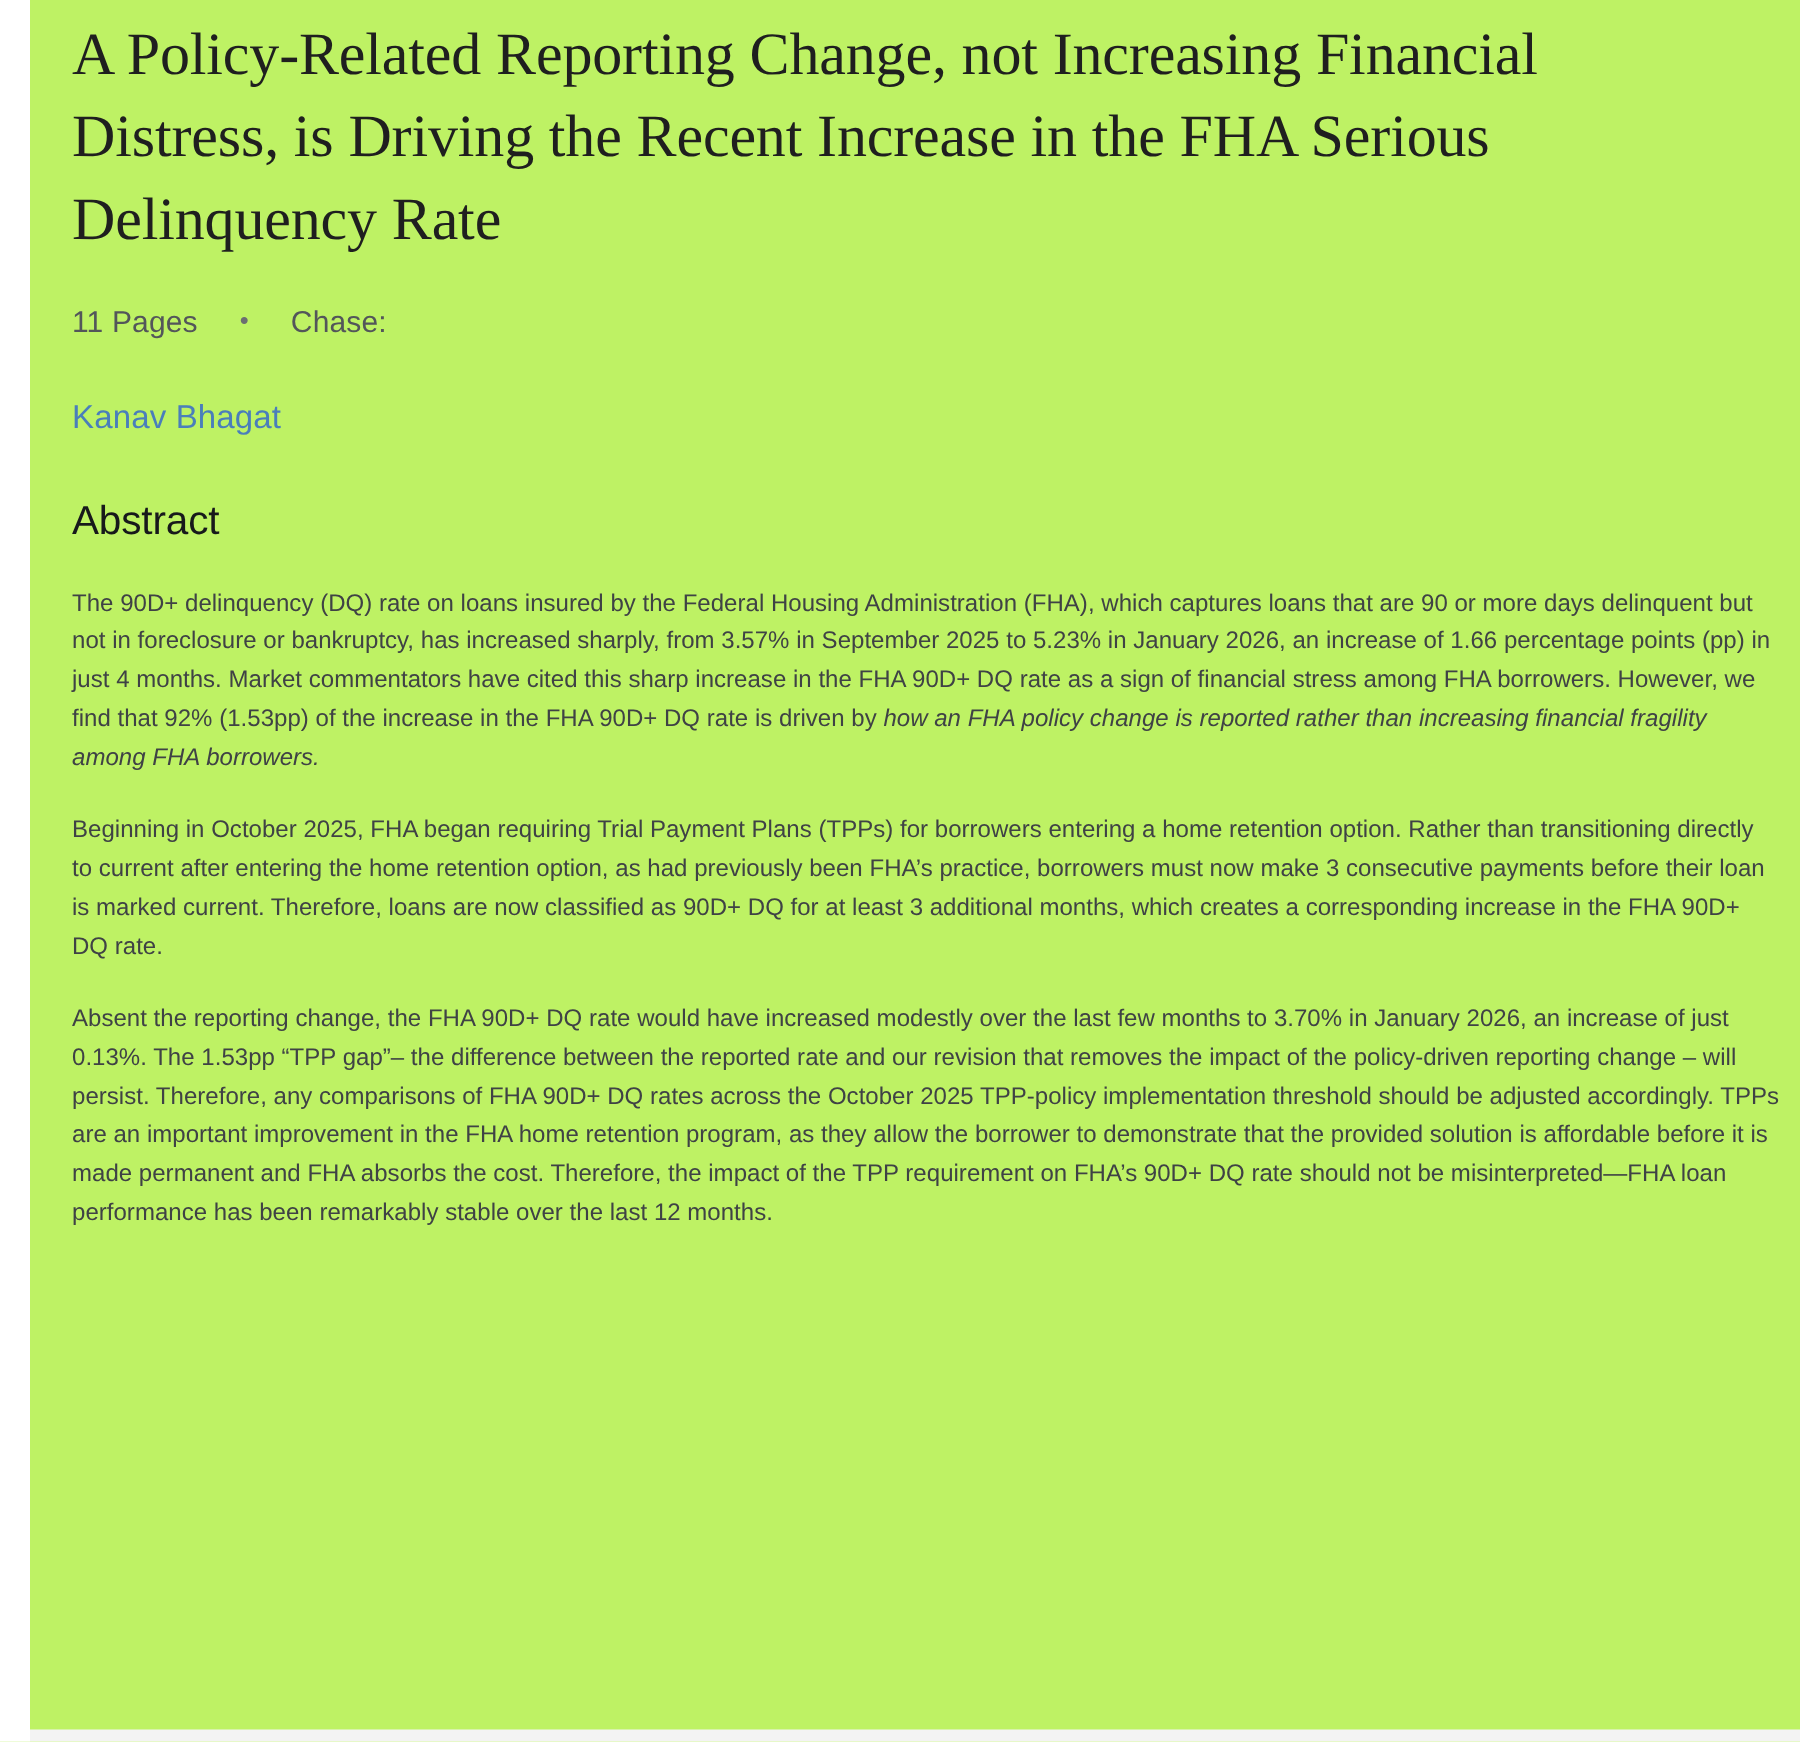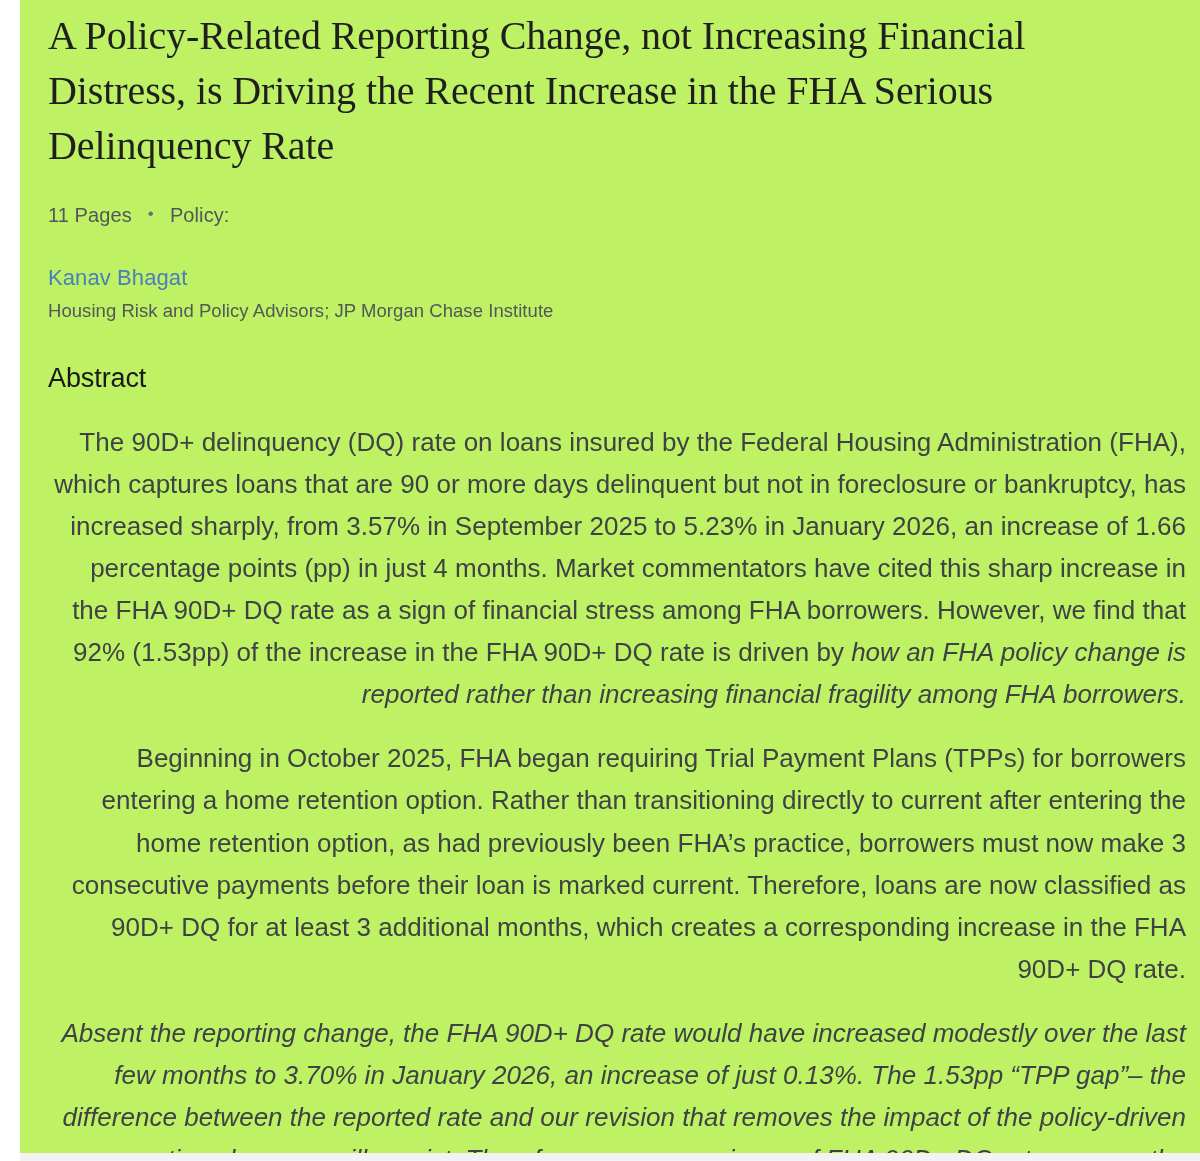--- a/index.html
+++ b/index.html
@@ -40,21 +40,21 @@
   }
 
   
   .meta-line {
     margin-top: 30px;
     font-size: 20px;
     color: #53565a;
     letter-spacing: 0.1px;
     display: flex;
     align-items: center;
-    gap: 16px;
+    gap: 28px;
   }
   .meta-sep {
     font-size: 17px;
     color: #6b6e71;
     line-height: 1;
     position: relative;
     top: -2px;
   }
 
   
@@ -90,27 +90,26 @@
     color: #17191b;
     letter-spacing: -0.1px;
   }
 
   .abstract-body {
     margin-top: 27px;
     max-width: 1140px;
   }
   .abstract-body p {
     margin: 0 0 22px 0;
-    font-size: 26px;
+    font-size: 16px;
     line-height: 1.62;
     color: #3f4245;
     letter-spacing: 0.02px;
-    text-align: right;
   }
-  .abstract-body p:last-child { margin-bottom: 0; font-style: italic; }
+  .abstract-body p:last-child { margin-bottom: 0; }
   .abstract-body em {
     font-style: italic;
   }
 
   .page-bottom-strip {
     position: absolute;
     left: 0;
     right: 0;
     bottom: 0;
     height: 8px;
@@ -120,26 +119,25 @@
 </head>
 <body>
 
 <div class="page">
 
   <h1 class="paper-title">A Policy-Related Reporting Change, not Increasing Financial Distress, is Driving the Recent Increase in the FHA Serious Delinquency Rate</h1>
 
   <div class="meta-line">
     <span>11 Pages</span>
     <span class="meta-sep">•</span>
-    <span>Policy:</span>
+    <span>Chase:</span>
   </div>
 
   <div class="author-block">
     <a class="author-name" href="#" style="color: rgb(74, 126, 187); text-align: center;">Kanav Bhagat</a>
-    <div class="affiliation">Housing Risk and Policy Advisors; JP Morgan Chase Institute</div>
   </div>
 
   <h2 class="abstract-heading">Abstract</h2>
 
   <div class="abstract-body">
       <p><span>The 90D+ delinquency (DQ) rate on loans insured by the Federal Housing Administration (FHA), which captures loans that are 90 or more days delinquent but not in foreclosure or bankruptcy, has increased sharply, from 3.57% in September 2025 to 5.23% in January 2026, an increase of 1.66 percentage points (pp) in just 4 months. Market commentators have cited this sharp increase in the FHA 90D+ DQ rate as a sign of financial stress among FHA borrowers. However, we find that 92% (1.53pp) of the increase in the FHA 90D+ DQ rate is driven by </span><em>how an FHA policy change is reported rather than increasing financial fragility among FHA borrowers.</em></p>
       <p><span>Beginning in October 2025, FHA began requiring Trial Payment Plans (TPPs) for borrowers entering a home retention option. Rather than transitioning directly to current after entering the home retention option, as had previously been FHA’s practice, borrowers must now make 3 consecutive payments before their loan is marked current. Therefore, loans are now classified as 90D+ DQ for at least 3 additional months, which creates a corresponding increase in the FHA 90D+ DQ rate.</span></p>
       <p><span>Absent the reporting change, the FHA 90D+ DQ rate would have increased modestly over the last few months to 3.70% in January 2026, an increase of just 0.13%. The 1.53pp “TPP gap”– the difference between the reported rate and our revision that removes the impact of the policy-driven reporting change – will persist. Therefore, any comparisons of FHA 90D+ DQ rates across the October 2025 TPP-policy implementation threshold should be adjusted accordingly. TPPs are an important improvement in the FHA home retention program, as they allow the borrower to demonstrate that the provided solution is affordable before it is made permanent and FHA absorbs the cost. Therefore, the impact of the TPP requirement on FHA’s 90D+ DQ rate should not be misinterpreted—FHA loan performance has been remarkably stable over the last 12 months.</span></p>
     </div>
 

